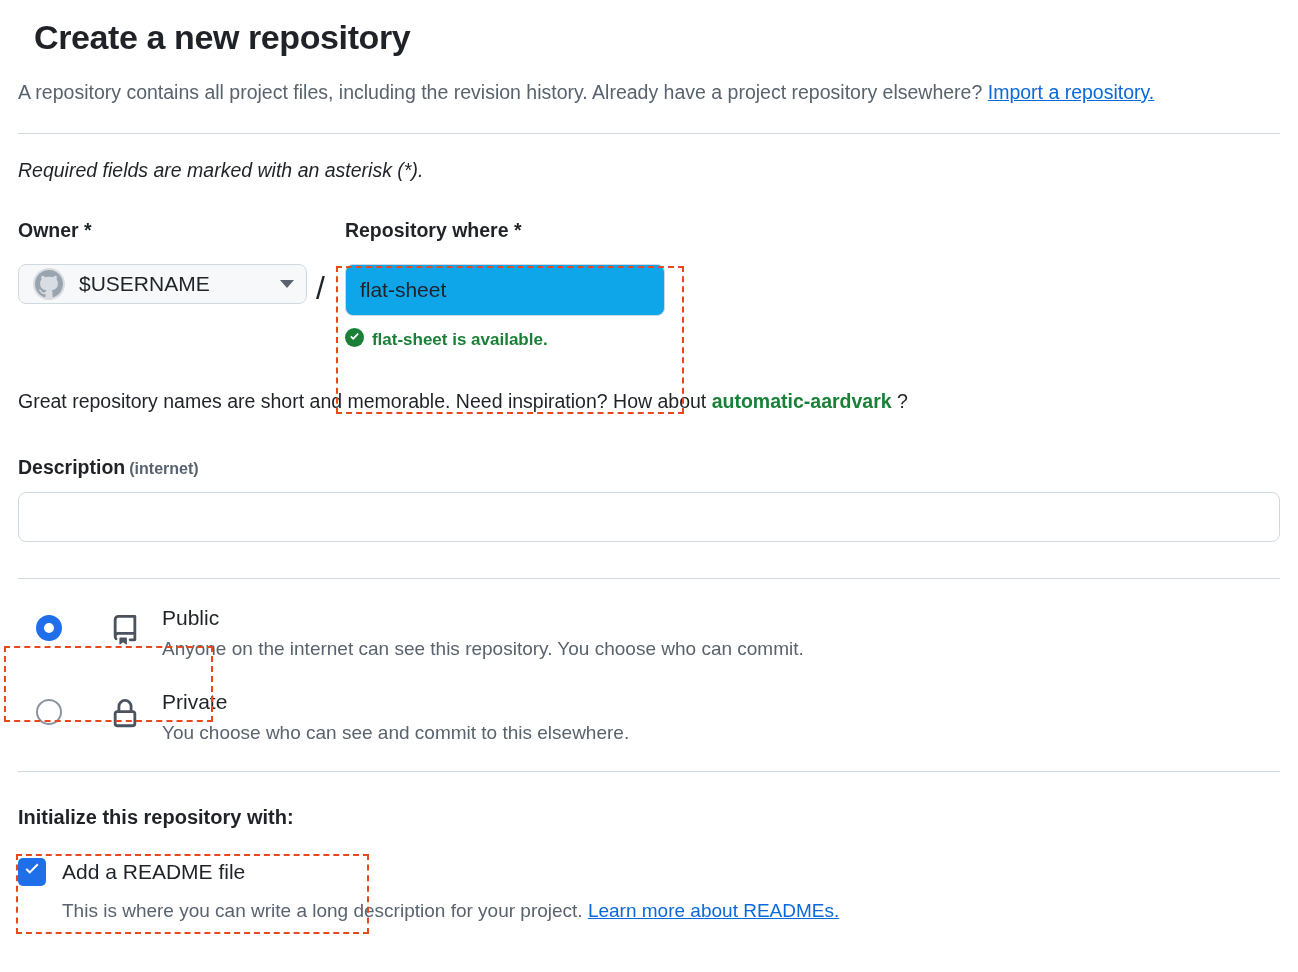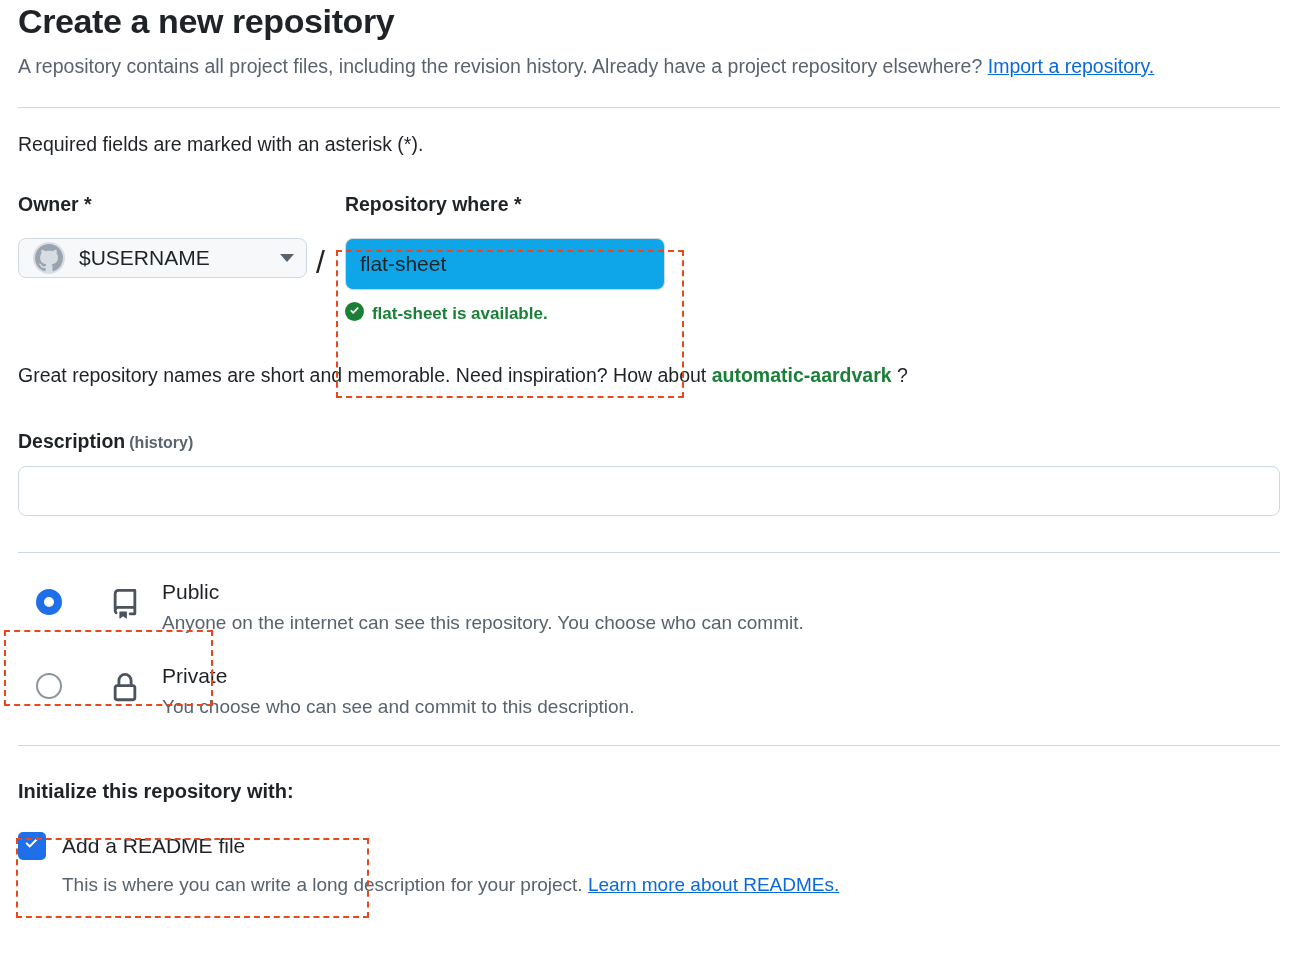--- a/index.html
+++ b/index.html
@@ -23,21 +23,21 @@
     height: 972px;
     padding: 0 18px;
   }
 
   
   .page-title {
     font-size: 34px;
     font-weight: bold;
     letter-spacing: -0.4px;
     color: #1f2328;
-    margin: 0;
+    margin: 16px;
     line-height: 42px;
   }
   .page-subtitle {
     font-size: 19.5px;
     line-height: 37px;
     color: #59636e;
     margin: 6px 0 0 0;
     max-width: 1180px;
   }
   .link {
@@ -48,20 +48,21 @@
 
   .divider {
     height: 1px;
     background: #d1d9e0;
     border: 0;
     margin: 0;
   }
   #divider-top { margin-top: 22px; }
 
   .required-note {
+    font-style: italic;
     font-size: 19.5px;
     color: #1f2328;
     margin-top: 24px;
     line-height: 24px;
   }
 
   
   .name-row {
     position: relative;
     display: flex;
@@ -323,21 +324,21 @@
     </div>
   </div>
 
   <div class="inspiration">
     <span>Great repository names are short and memorable. Need inspiration? How about</span>
     <span class="suggest-name">automatic-aardvark</span>
     <span>?</span>
   </div>
 
   <div class="desc-block">
-    <span class="desc-label">Description</span><span class="desc-optional">(history)</span>
+    <span class="desc-label">Description</span><span class="desc-optional">(internet)</span>
     <input class="desc-input" type="text" value="" style="">
   </div>
 
   <hr class="divider" id="divider-desc">
 
   <div class="visibility">
 
     <div class="vis-option">
       <span class="radio checked"></span>
       <span class="vis-icon">
@@ -353,21 +354,21 @@
 
     <div class="vis-option">
       <span class="radio"></span>
       <span class="vis-icon">
         <svg width="30" height="30" viewBox="0 0 16 16" aria-hidden="true">
           <path fill="#4a535e" d="M4 4a4 4 0 0 1 8 0v2h.25c.966 0 1.75.784 1.75 1.75v5.5A1.75 1.75 0 0 1 12.25 15h-8.5A1.75 1.75 0 0 1 2 13.25v-5.5C2 6.784 2.784 6 3.75 6H4Zm8.25 3.5h-8.5a.25.25 0 0 0-.25.25v5.5c0 .138.112.25.25.25h8.5a.25.25 0 0 0 .25-.25v-5.5a.25.25 0 0 0-.25-.25ZM10.5 6V4a2.5 2.5 0 0 0-5 0v2Z"></path>
         </svg>
       </span>
       <div class="vis-text">
         <div class="vis-title">Private</div>
-        <div class="vis-desc">You choose who can see and commit to this description.</div>
+        <div class="vis-desc">You choose who can see and commit to this elsewhere.</div>
       </div>
     </div>
   </div>
 
   <hr class="divider" id="divider-vis">
 
   <div class="init-block">
     <div class="init-title">Initialize this repository with:</div>
 
     <div class="readme-row">

